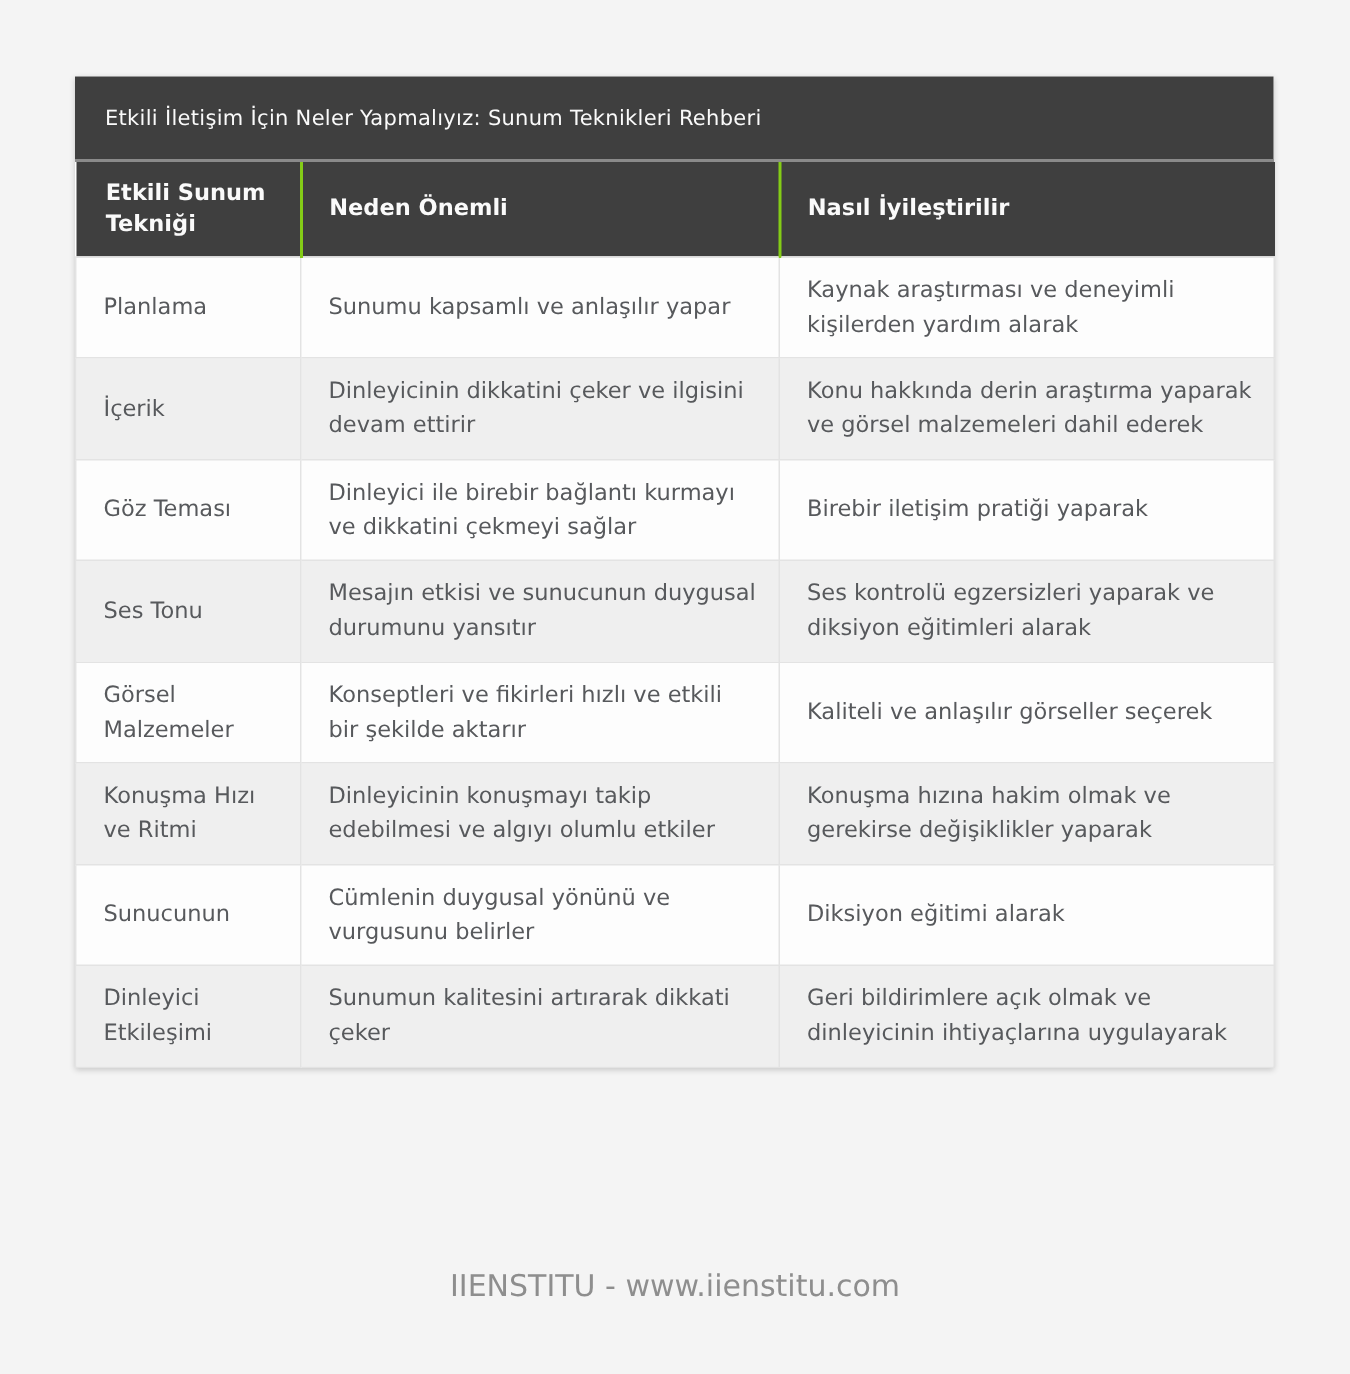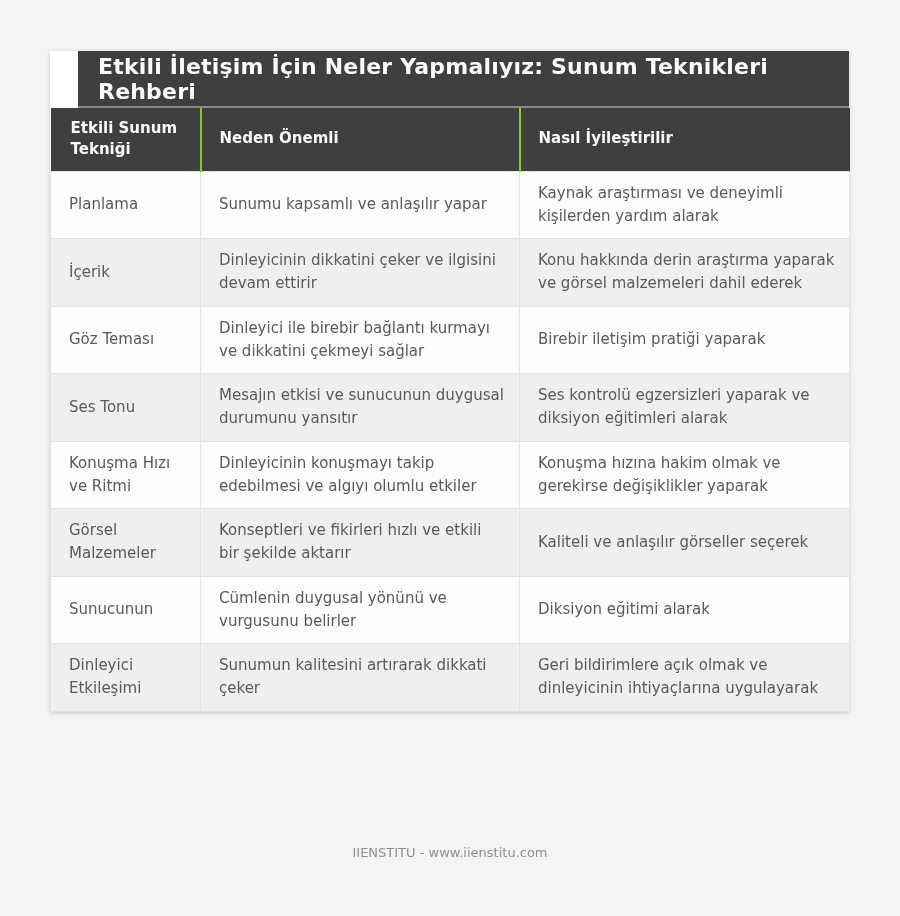--- a/index.html
+++ b/index.html
@@ -26,25 +26,24 @@
     box-shadow:0 1px 4px rgba(0,0,0,0.18);
     background:#fff;
   }
   .title-bar{
     background:var(--dark);
     color:var(--header-text);
     height:57px;
     display:flex;
     align-items:center;
     padding:0 20px;
-    font-size:22px;
-    font-weight:bold;
+    font-size:14px;
+    font-weight:normal;
     letter-spacing:0.2px;
     border-bottom:2px solid #8a8a8a;
-    margin-left:28px;
   }
   table{
     border-collapse:collapse;
     table-layout:fixed;
     width:100%;
   }
   col.c1{width:150px;}
   col.c2{width:319px;}
   col.c3{width:330px;}
   thead th{
@@ -71,21 +70,21 @@
   }
   tbody tr:nth-child(odd) td{background:var(--row-odd);}
   tbody tr:nth-child(even) td{background:var(--row-even);}
   .footer{
     position:absolute;
     top:845px;
     width:900px;
     left:0;
     text-align:center;
     color:var(--footer-text);
-    font-size:13px;
+    font-size:20px;
   }
 </style>
 </head>
 <body>
 
 <div class="card">
   <div class="title-bar">Etkili İletişim İçin Neler Yapmalıyız: Sunum Teknikleri Rehberi</div>
 
   <table>
     <colgroup>
@@ -115,28 +114,28 @@
           <td>Göz Teması</td>
           <td>Dinleyici ile birebir bağlantı kurmayı ve dikkatini çekmeyi sağlar</td>
           <td>Birebir iletişim pratiği yaparak</td>
         </tr>
         <tr>
           <td>Ses Tonu</td>
           <td>Mesajın etkisi ve sunucunun duygusal durumunu yansıtır</td>
           <td>Ses kontrolü egzersizleri yaparak ve diksiyon eğitimleri alarak</td>
         </tr>
         <tr>
+          <td>Görsel Malzemeler</td>
+          <td>Konseptleri ve fikirleri hızlı ve etkili bir şekilde aktarır</td>
+          <td>Kaliteli ve anlaşılır görseller seçerek</td>
+        </tr>
+        <tr>
           <td>Konuşma Hızı ve Ritmi</td>
           <td>Dinleyicinin konuşmayı takip edebilmesi ve algıyı olumlu etkiler</td>
           <td>Konuşma hızına hakim olmak ve gerekirse değişiklikler yaparak</td>
-        </tr>
-        <tr>
-          <td>Görsel Malzemeler</td>
-          <td>Konseptleri ve fikirleri hızlı ve etkili bir şekilde aktarır</td>
-          <td>Kaliteli ve anlaşılır görseller seçerek</td>
         </tr>
         <tr>
           <td>Sunucunun</td>
           <td>Cümlenin duygusal yönünü ve vurgusunu belirler</td>
           <td>Diksiyon eğitimi alarak</td>
         </tr>
         <tr>
           <td>Dinleyici Etkileşimi</td>
           <td>Sunumun kalitesini artırarak dikkati çeker</td>
           <td>Geri bildirimlere açık olmak ve dinleyicinin ihtiyaçlarına uygulayarak</td>

